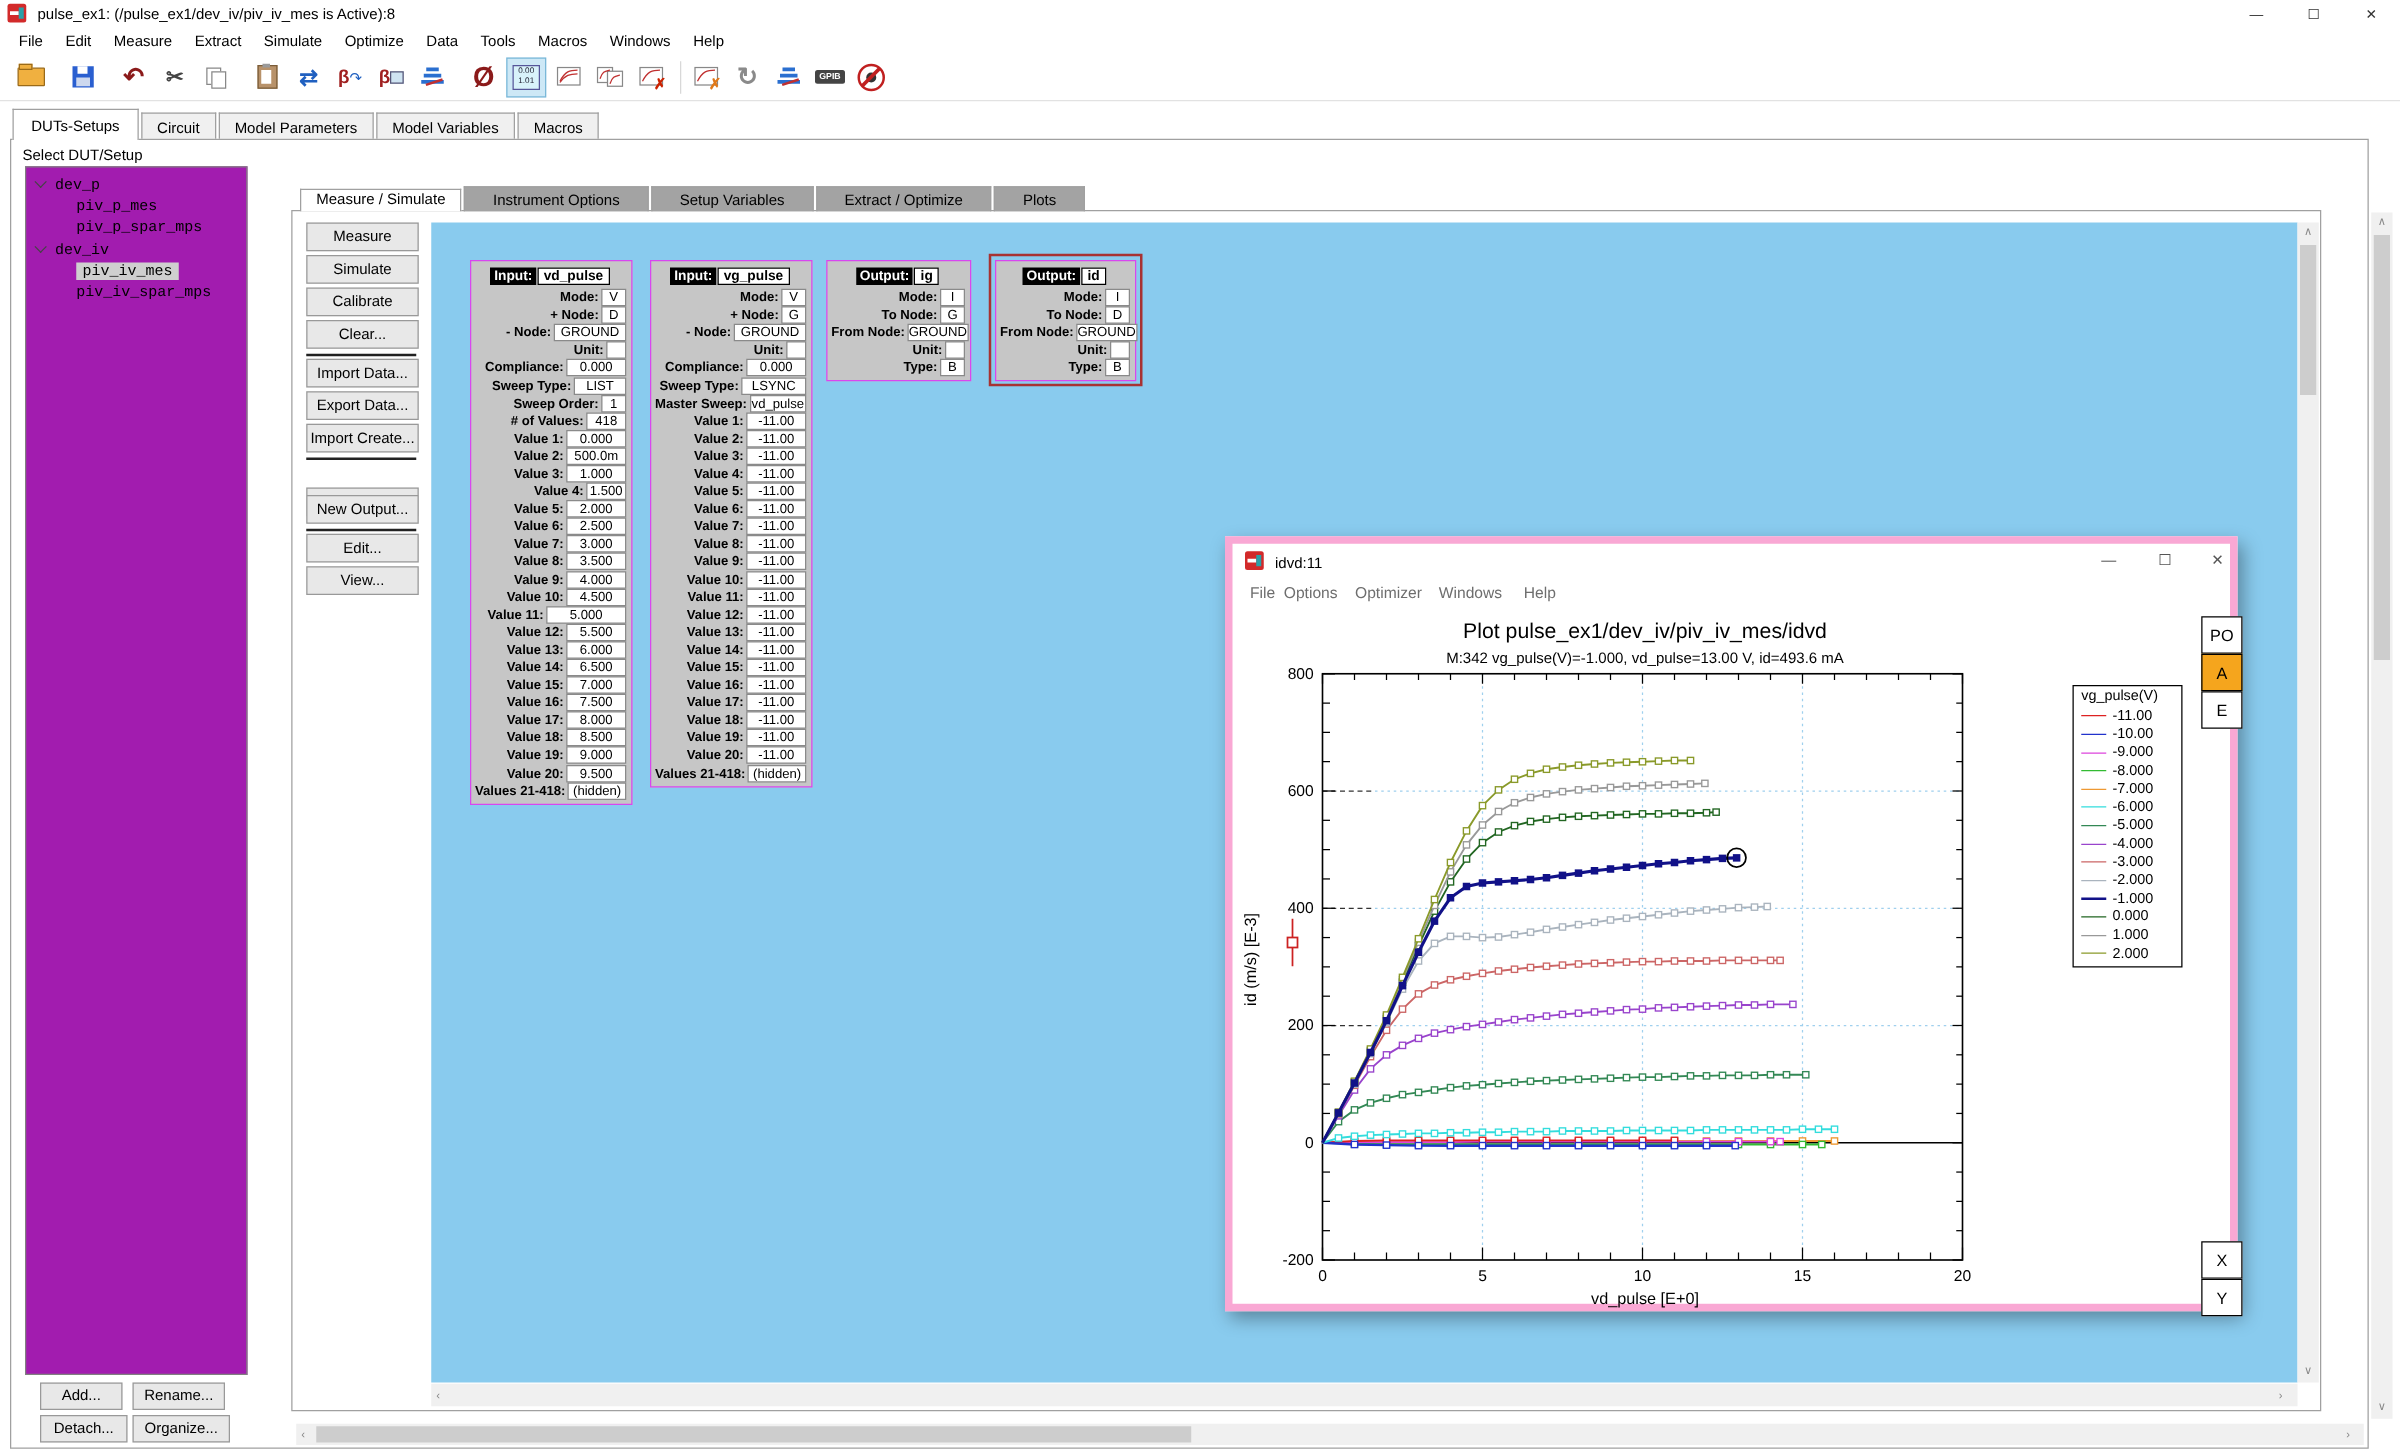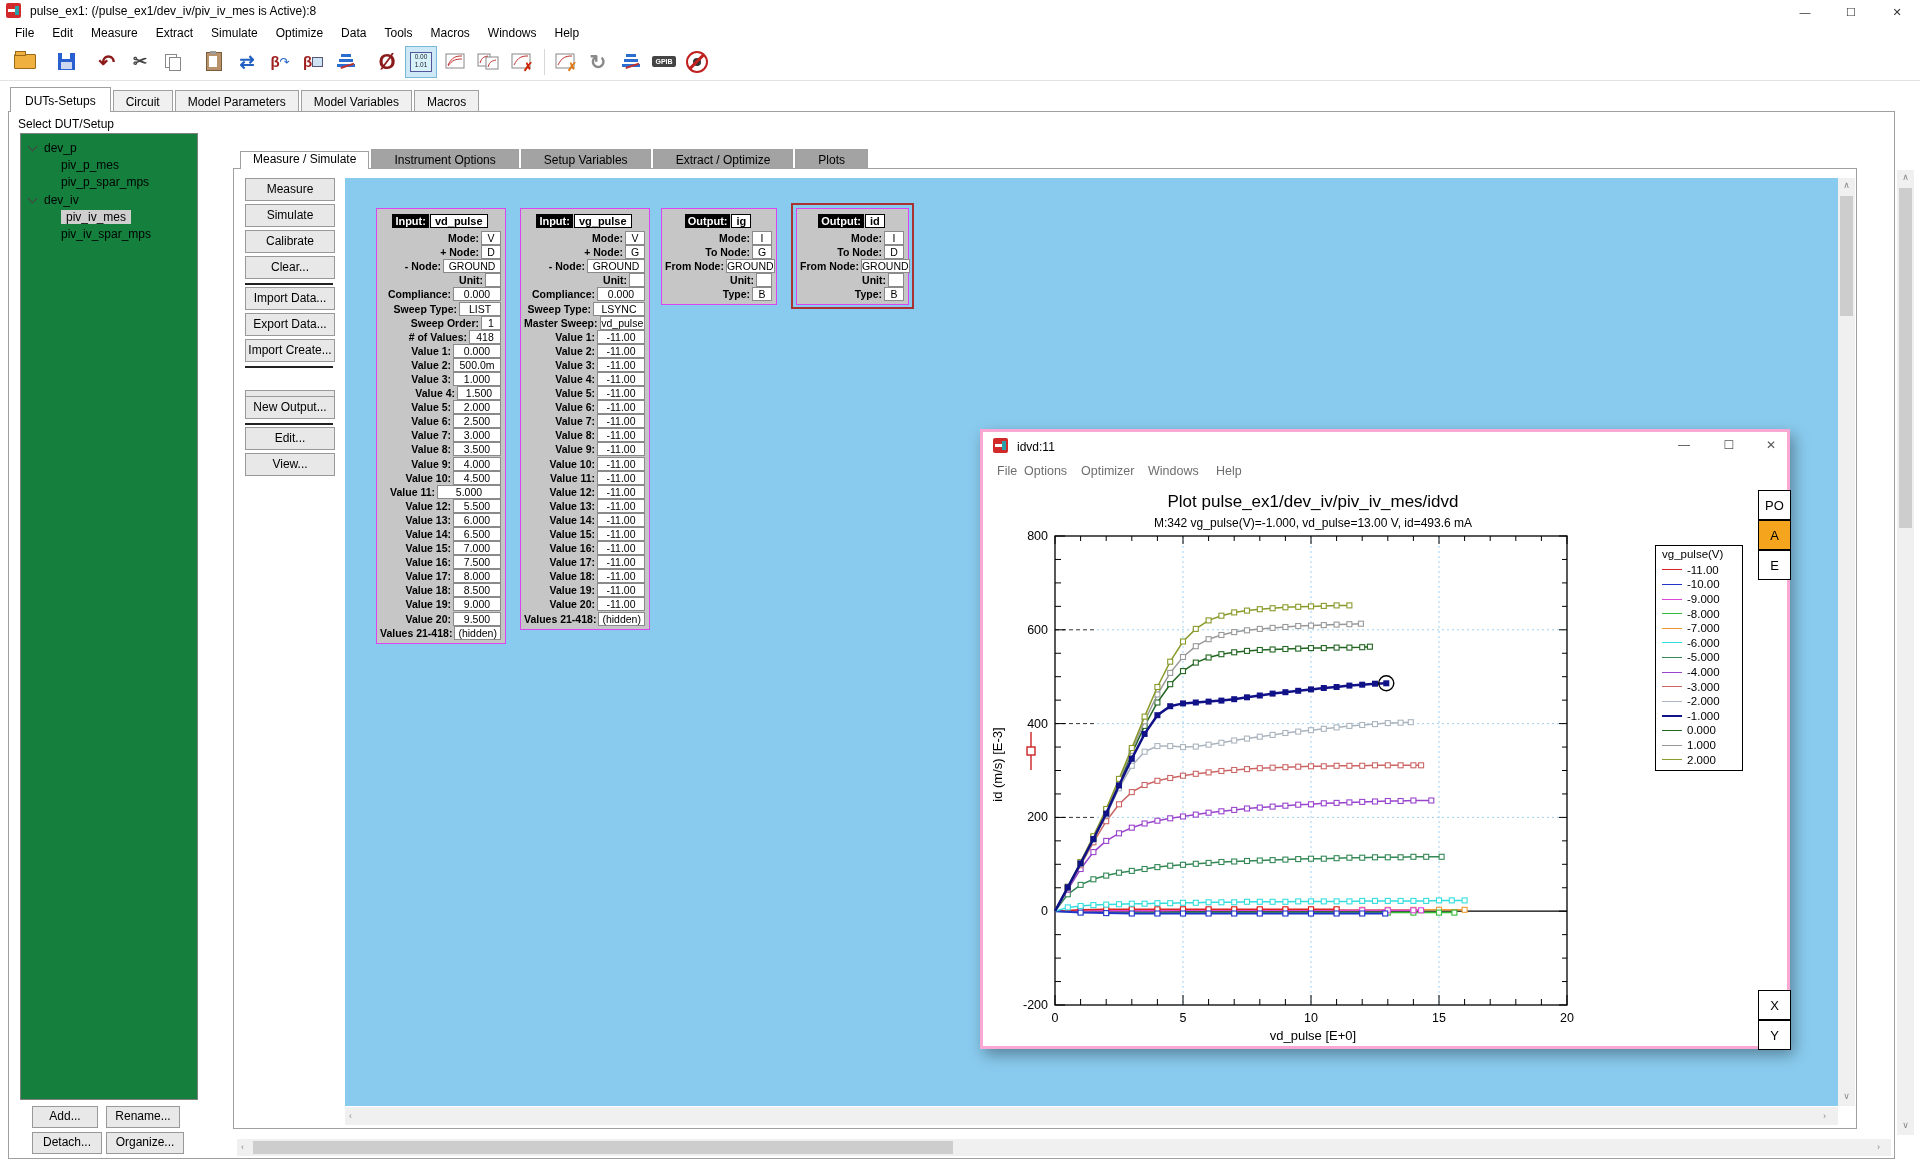--- a/index.html
+++ b/index.html
@@ -20,21 +20,21 @@
   .tb.active{background:#cde8f6;border:1px solid #7ab8d8;}
   .tbsep{width:1px;height:26px;background:#d8d8d8;margin:0 5px;}
   .tbgap{width:8px;}
   
   #main-tabs{left:10px;top:88px;height:24px;display:flex;align-items:flex-end;}
   .tab{border:1px solid #a0a0a0;border-bottom:none;background:#f0f0f0;padding:4px 12px 3px;margin-right:2px;position:relative;}
   .tab.on{background:#fff;padding:6px 14px 4px;z-index:3;}
   #content{left:8px;top:111px;width:1885px;height:1046px;border:1px solid #a0a0a0;background:#fff;}
   
   #dut-label{left:18px;top:117px;}
-  #tree-box{left:20px;top:133px;width:176px;height:965px;border:1px solid #808080;background:#15803d;}
+  #tree-box{left:20px;top:133px;width:176px;height:965px;border:1px solid #808080;background:#a21caf;font-family:Liberation Mono, monospace;}
   .trow{position:absolute;height:17px;line-height:17px;white-space:nowrap;}
   .chev{display:inline-block;width:6px;height:6px;border-right:1.6px solid #444;border-bottom:1.6px solid #444;transform:rotate(45deg);margin:0 8px 2px 2px;}
   .sel{background:#cfcfcf;padding:0 5px;}
   .dutbtn{border:1px solid #999;background:#e8e8e8;text-align:center;line-height:19px;height:20px;}
   
   #setup-tabs{left:240px;top:147px;height:22px;display:flex;align-items:flex-end;z-index:2;}
   .stab{border:1px solid #a0a0a0;border-bottom:none;background:#a3a3a3;padding:3px 22px 2px;margin-right:2px;}
   .stab.on{background:#fff;padding:0 12px 3px;}
   #groupbox{left:233px;top:168px;width:1622px;height:959px;border:1px solid #a0a0a0;background:#fff;}
   .abtn{position:absolute;left:245px;width:88px;height:21px;border:1px solid #999;background:#e8e8e8;text-align:center;line-height:20px;}
@@ -43,21 +43,21 @@
   
   .iopanel{position:absolute;background:#c6c6c6;border:1px solid #d946ef;box-sizing:border-box;padding:3px 5px 3px 3px;}
   .iopanel .hdr{display:flex;justify-content:center;align-items:center;height:18px;margin-bottom:1px;}
   .hdr .klabel{background:#000;color:#fff;font-weight:bold;font-size:11px;padding:1px 3px;}
   .hdr .kname{background:#fff;border:1px solid #000;font-weight:bold;font-size:11px;padding:0 4px;margin-left:1px;}
   .prow{display:flex;align-items:center;height:14.1px;}
   .plab{flex:1;text-align:right;font-size:10.5px;font-weight:bold;margin-right:3px;white-space:nowrap;}
   .pval{background:#fff;font-size:10.5px;height:12px;line-height:12px;text-align:center;box-shadow:0 0 0 1px #8a8a8a;}
   .selwrap{position:absolute;border:2px solid #a83232;}
   
-  #plotwin{left:980px;top:429px;width:810px;height:620px;background:#fff;border:3px solid #f9a8d4;
+  #plotwin{left:980px;top:429px;width:810px;height:620px;background:#fff;border:6px solid #f9a8d4;
            box-shadow:4px 6px 14px rgba(0,0,0,.35);box-sizing:border-box;}
   #pw-title{position:absolute;left:34px;top:8px;font-size:12px;}
   .pw-menu{position:absolute;top:32px;font-size:12.5px;color:#6e6e6e;}
   #pw-charttitle{position:absolute;left:70px;top:60px;width:520px;text-align:center;font-size:17px;}
   #pw-subtitle{position:absolute;left:70px;top:84px;width:520px;text-align:center;font-size:12px;}
   .sidebtn{position:absolute;left:775px;width:33px;height:30px;border:1px solid #000;background:#fff;text-align:center;line-height:29px;font-size:13px;box-sizing:border-box;}
   .sidebtn.on{background:#f5a51d;}
   #legend{position:absolute;left:672px;top:113px;width:88px;border:1px solid #000;background:#fff;padding:2px 0 3px 6px;box-sizing:border-box;}
   .lg-title{font-size:11.5px;height:14.6px;}
   .lg-row{display:flex;align-items:center;height:14.6px;}
@@ -849,21 +849,21 @@
       <div class="prow">
         <span class="plab">Value 2:</span>
         <span class="pval" style="width:46px;">500.0m</span>
       </div>
       <div class="prow">
         <span class="plab">Value 3:</span>
         <span class="pval" style="width:46px;">1.000</span>
       </div>
       <div class="prow">
         <span class="plab">Value 4:</span>
-        <span class="pval" style="width:42px;">1.500</span>
+        <span class="pval" style="width:30px;">1.500</span>
       </div>
       <div class="prow">
         <span class="plab">Value 5:</span>
         <span class="pval" style="width:46px;">2.000</span>
       </div>
       <div class="prow">
         <span class="plab">Value 6:</span>
         <span class="pval" style="width:46px;">2.500</span>
       </div>
       <div class="prow">

